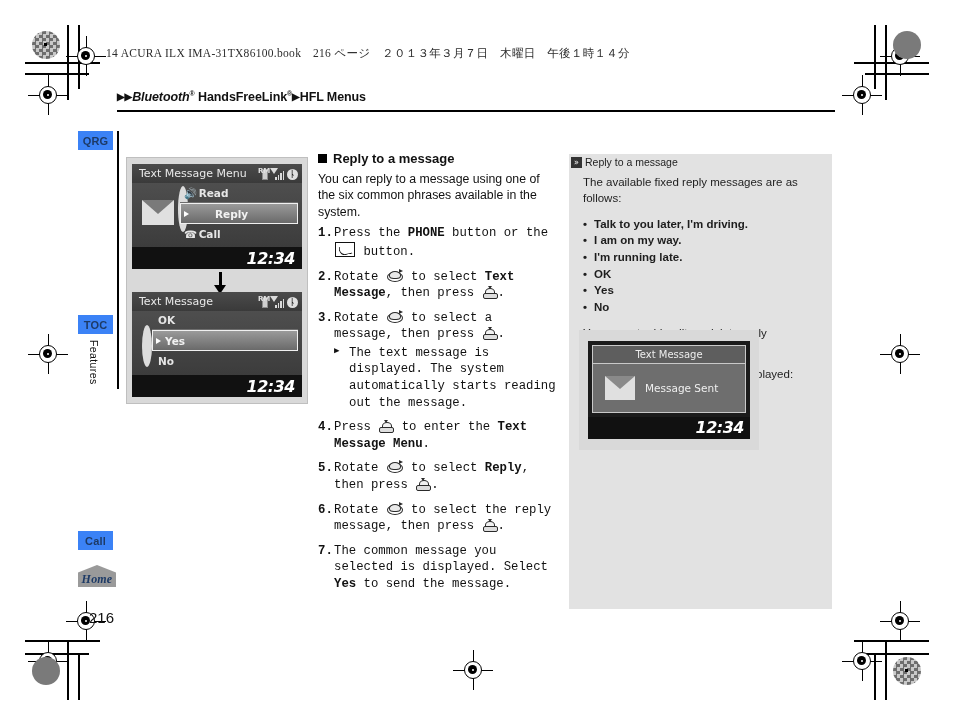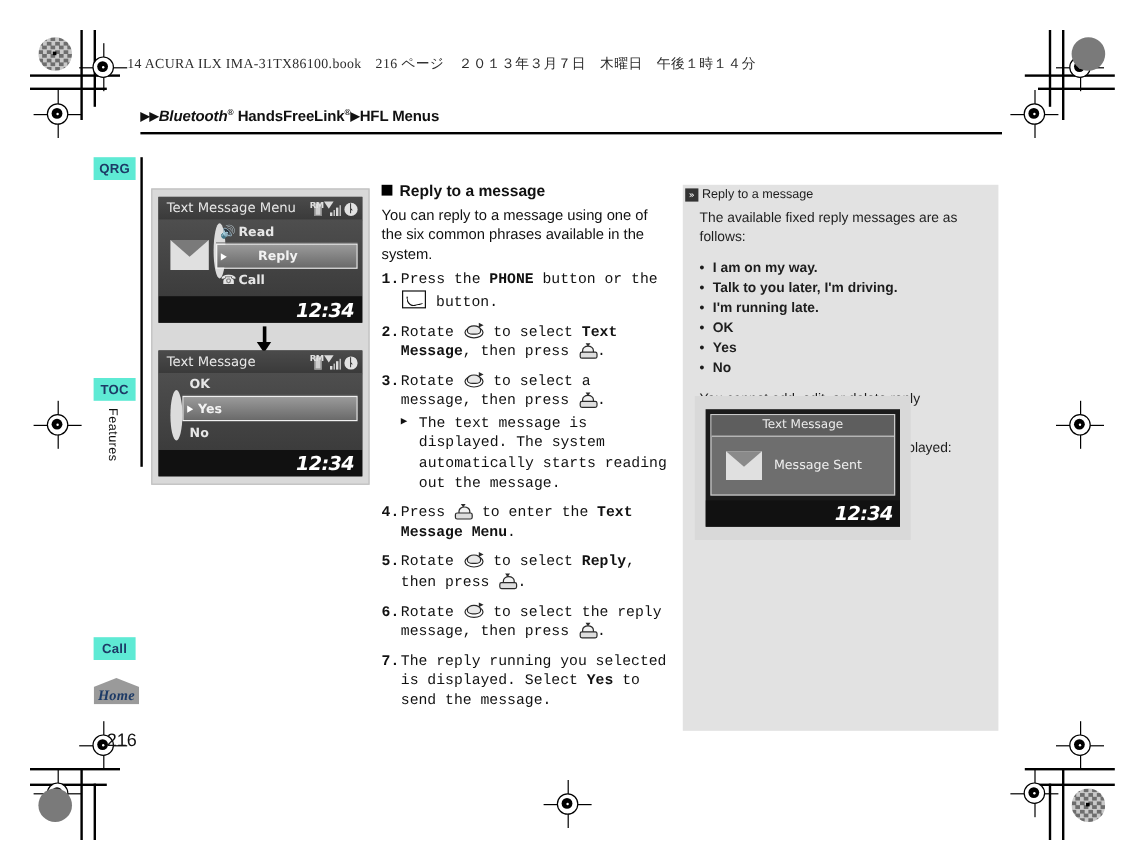--- a/index.html
+++ b/index.html
@@ -112,21 +112,21 @@
     left: 117px;
     top: 110px;
     width: 718px;
     height: 1.5px;
     background: #000;
   }
 
   
   .tab {
     position: absolute;
-    background: #5eead4;
+    background: #3b82f6;
     color: #1d3a66;
     font-size: 11px;
     font-weight: bold;
     display: flex;
     align-items: center;
     justify-content: center;
     letter-spacing: 0.2px;
   }
   .tab-qrg { left: 78px; top: 131px; width: 35px; height: 19px; }
   .tab-toc { left: 78px; top: 315px; width: 35px; height: 19px; text-align: right; }
@@ -878,35 +878,35 @@
     <li>
       <span>Press </span><span class="ic-press"><span class="pa"></span><span class="pd"></span><span class="pf"></span></span><span> to enter the </span><span class="b">Text Message Menu</span><span>.</span>
     </li>
     <li>
       <span>Rotate </span><span class="ic-knob"><span class="kb"></span><span class="kr"></span><span class="kt"></span></span><span> to select </span><span class="b">Reply</span><span>, then press </span><span class="ic-press"><span class="pa"></span><span class="pd"></span><span class="pf"></span></span><span>.</span>
     </li>
     <li>
       <span>Rotate </span><span class="ic-knob"><span class="kb"></span><span class="kr"></span><span class="kt"></span></span><span> to select the reply message, then press </span><span class="ic-press"><span class="pa"></span><span class="pd"></span><span class="pf"></span></span><span>.</span>
     </li>
     <li>
-      <span>The reply running you selected is displayed. Select </span><span class="b">Yes</span><span> to send the message.</span>
+      <span>The common message you selected is displayed. Select </span><span class="b">Yes</span><span> to send the message.</span>
     </li>
   </ol>
 </div>
 
 <div class="notepanel">
   <div class="note-head">
     <span class="note-marker">»</span>
     <span>Reply to a message</span>
   </div>
   <div class="note-body">
     <p>The available fixed reply messages are as follows:</p>
     <ul class="replies">
+      <li>Talk to you later, I'm driving.</li>
       <li>I am on my way.</li>
-      <li>Talk to you later, I'm driving.</li>
       <li>I'm running late.</li>
       <li>OK</li>
       <li>Yes</li>
       <li>No</li>
     </ul>
     <p>You cannot add, edit, or delete reply messages.</p>
     <p>After you reply, the following is displayed:</p>
   </div>
 
   <div class="note-shot-wrap">

